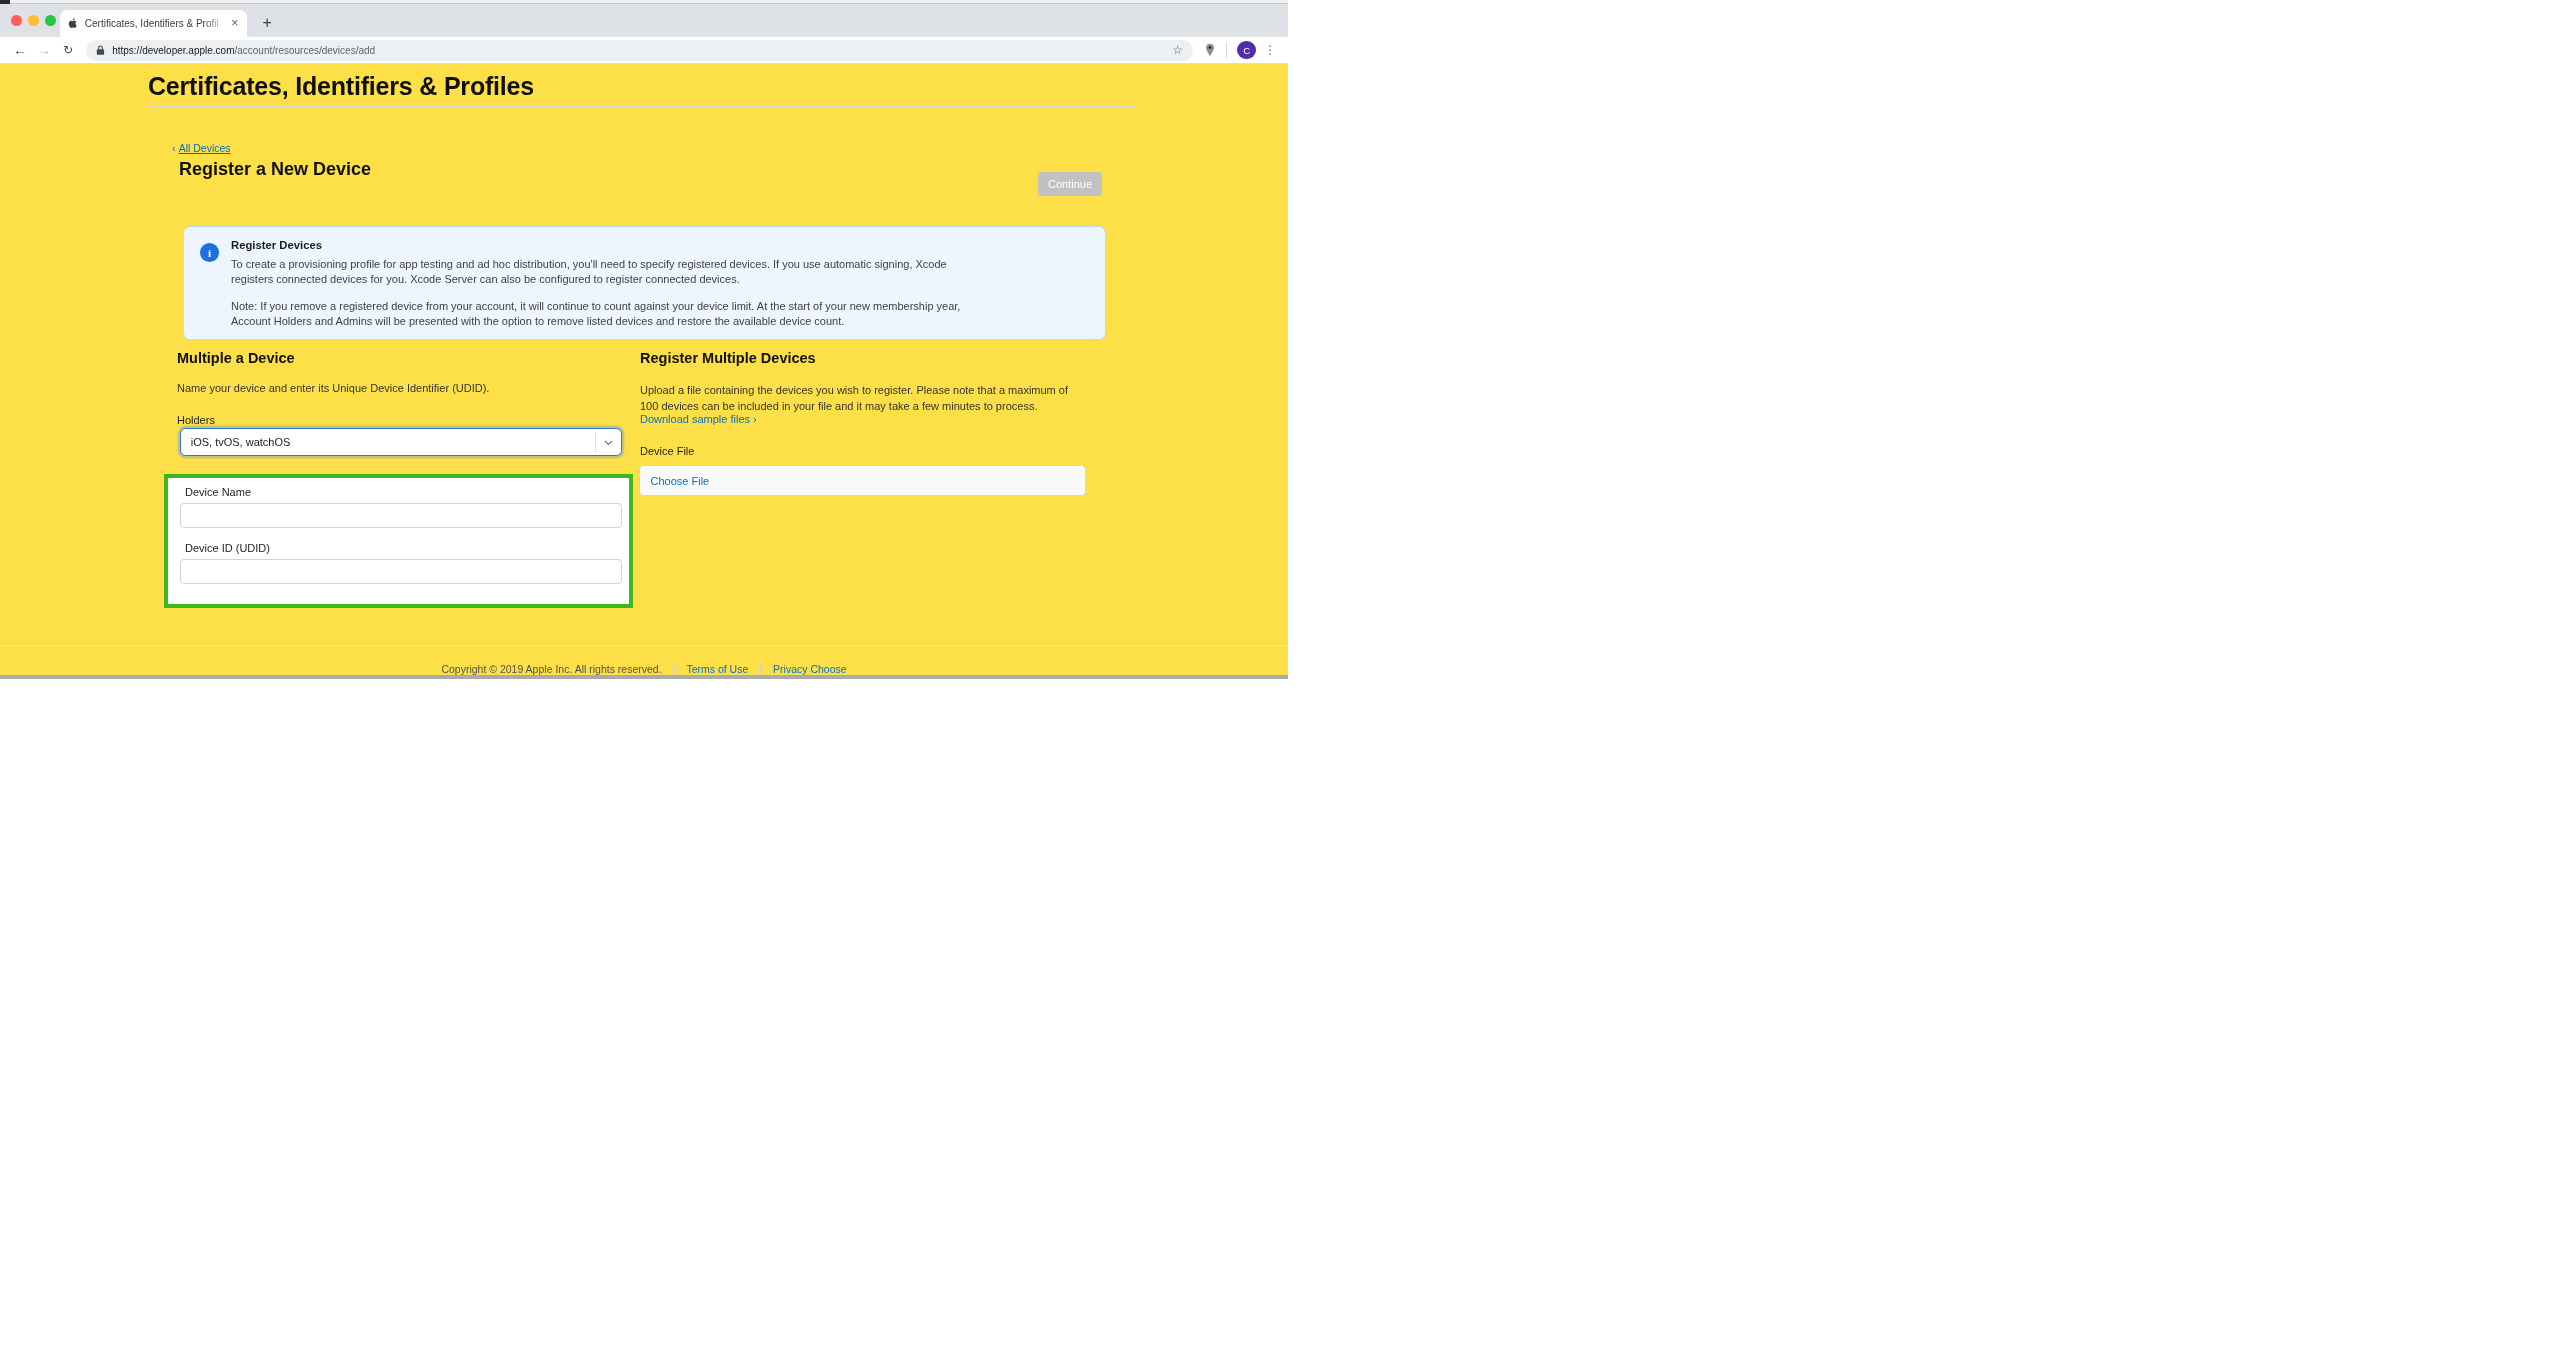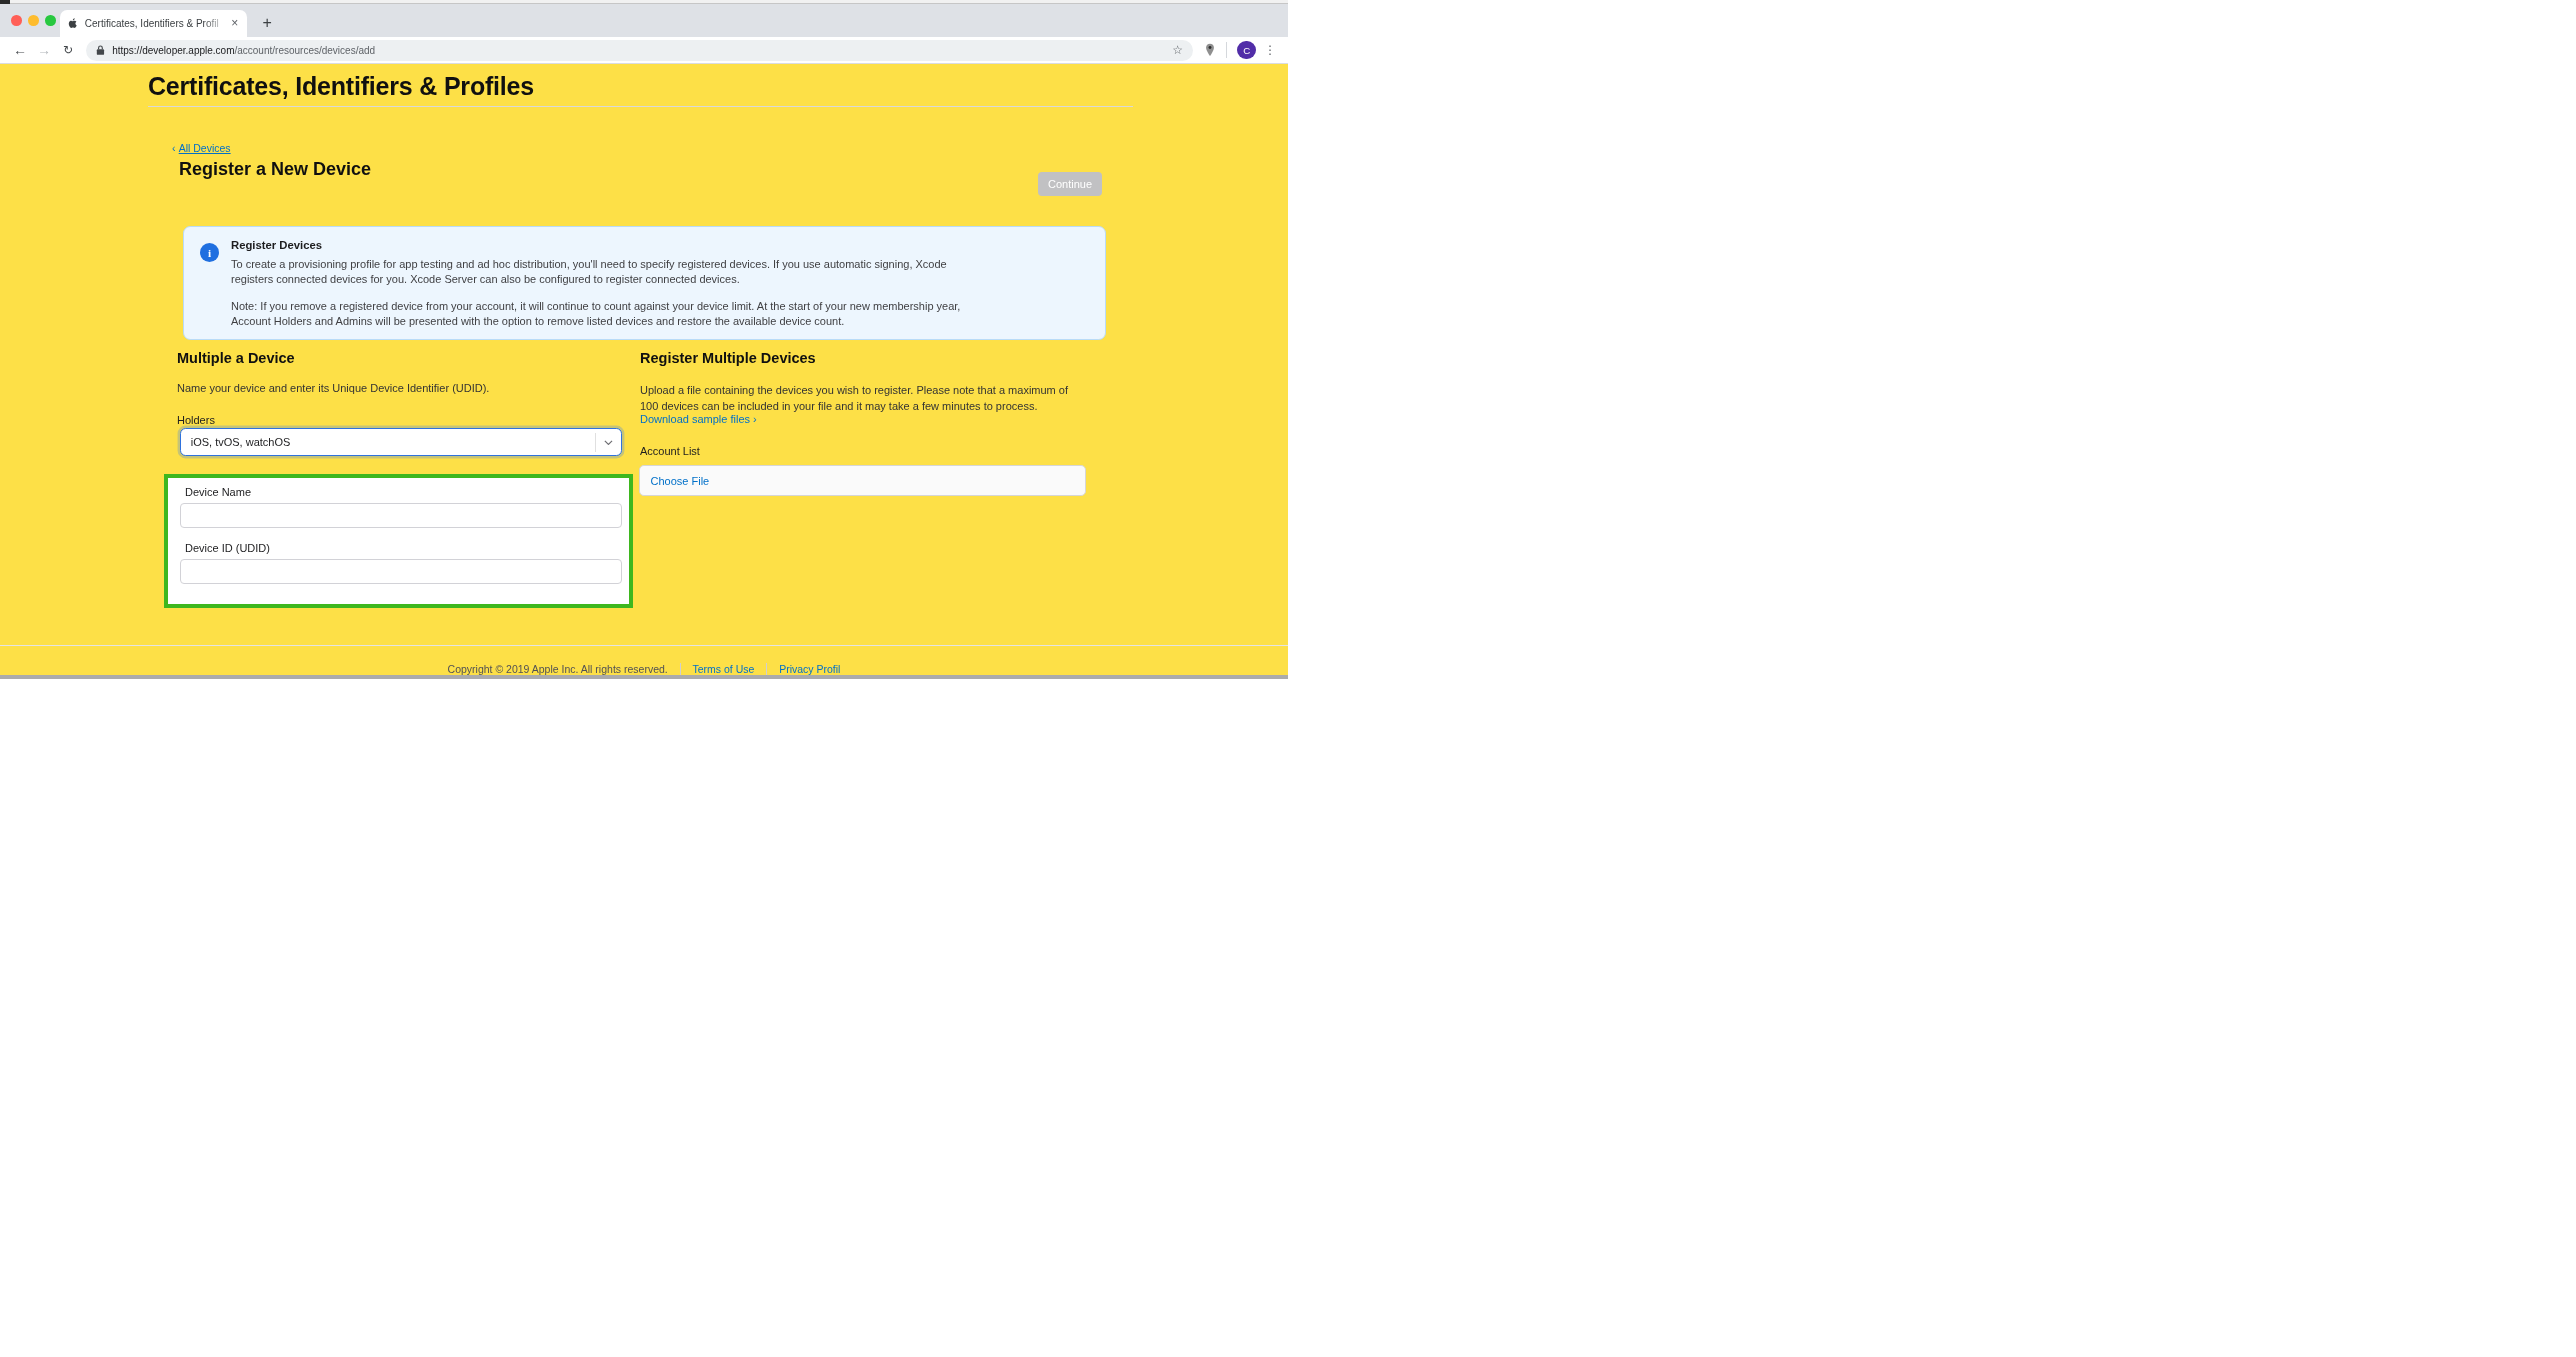--- a/index.html
+++ b/index.html
@@ -180,28 +180,28 @@
     <div class="gb-label2">Device ID (UDID)</div>
     <input class="text-input input2" type="text" value="" style="">
   </div>
 
   <h3 class="col-h right-h">Register Multiple Devices</h3>
   <div class="right-p">
     <span class="info-line">Upload a file containing the devices you wish to register. Please note that a maximum of</span>
     <span class="info-line">100 devices can be included in your file and it may take a few minutes to process.</span>
   </div>
   <div class="download-link">Download sample files ›</div>
-  <div class="field-label devicelist-label">Account List</div>
+  <div class="field-label devicelist-label">Device File</div>
   <div class="choose-box">
     <span class="choose-link">Choose File</span>
   </div>
 
   <div class="footer">
     <span class="footer-copy">Copyright © 2019 Apple Inc. All rights reserved.</span>
     <span class="footer-sep"></span>
     <span class="footer-link">Terms of Use</span>
     <span class="footer-sep"></span>
-    <span class="footer-link">Privacy Profil</span>
+    <span class="footer-link">Privacy Choose</span>
   </div>
   <div class="bottom-bar"></div>
 
 </div>
 
 
 </body></html>

